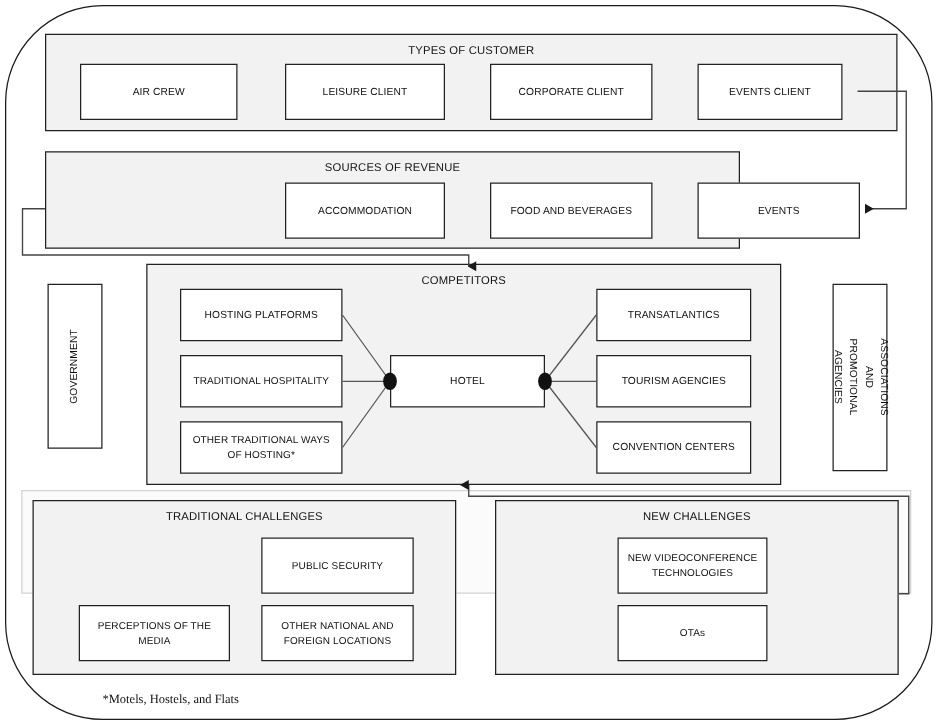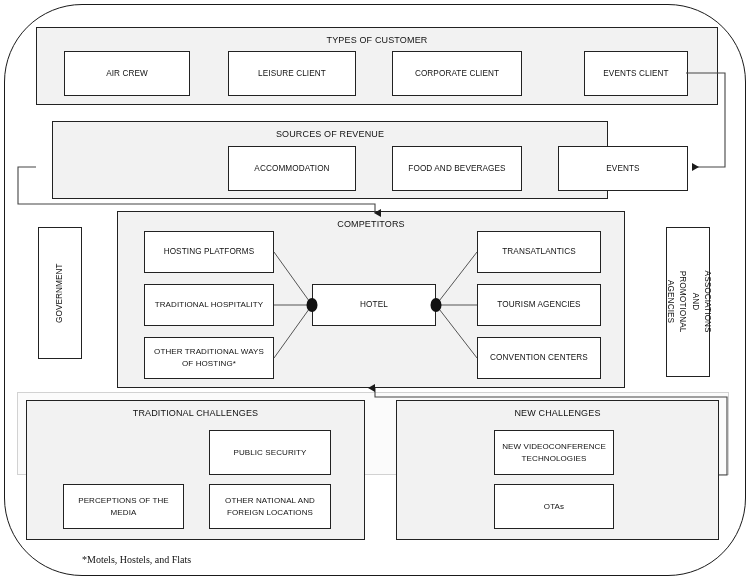--- a/index.html
+++ b/index.html
@@ -127,25 +127,25 @@
   </div>
   <div class="node" style="left:64px; top:51px; width:126px; height:45px;">
     <span>AIR CREW</span>
   </div>
   <div class="node" style="left:228px; top:51px; width:128px; height:45px;">
     <span>LEISURE CLIENT</span>
   </div>
   <div class="node" style="left:392px; top:51px; width:130px; height:45px;">
     <span>CORPORATE CLIENT</span>
   </div>
-  <div class="node" style="left:584px; top:51px; width:104px; height:45px;">
+  <div class="node" style="left:558px; top:51px; width:116px; height:45px;">
     <span>EVENTS CLIENT</span>
   </div>
 
-  <div class="panel" style="left:52px; top:121px; width:556px; height:78px;">
+  <div class="panel" style="left:36px; top:121px; width:556px; height:78px;">
     <div class="panel-title">SOURCES OF REVENUE</div>
   </div>
   <div class="node" style="left:228px; top:146px; width:128px; height:45px;">
     <span>ACCOMMODATION</span>
   </div>
   <div class="node" style="left:392px; top:146px; width:130px; height:45px;">
     <span>FOOD AND BEVERAGES</span>
   </div>
   <div class="node" style="left:558px; top:146px; width:130px; height:45px;">
     <span>EVENTS</span>

